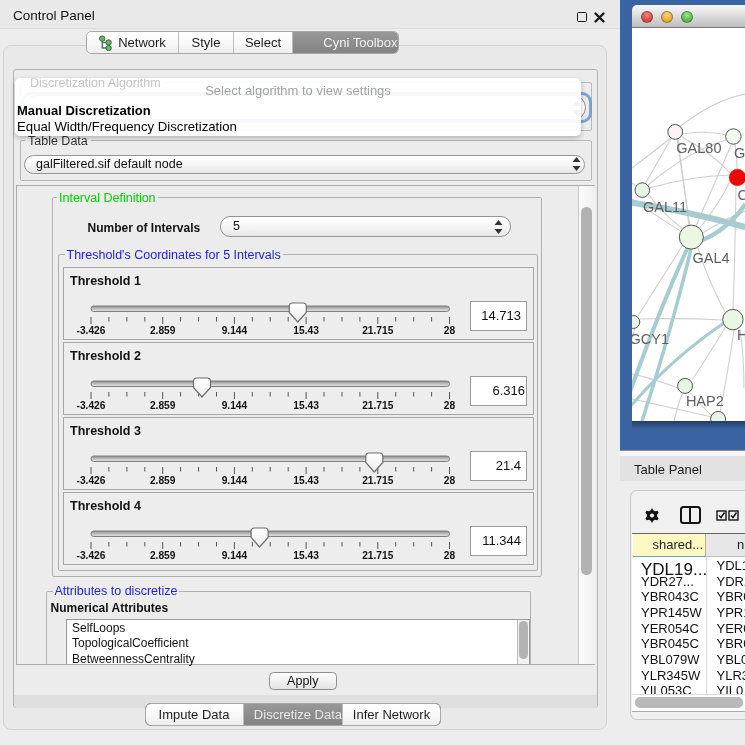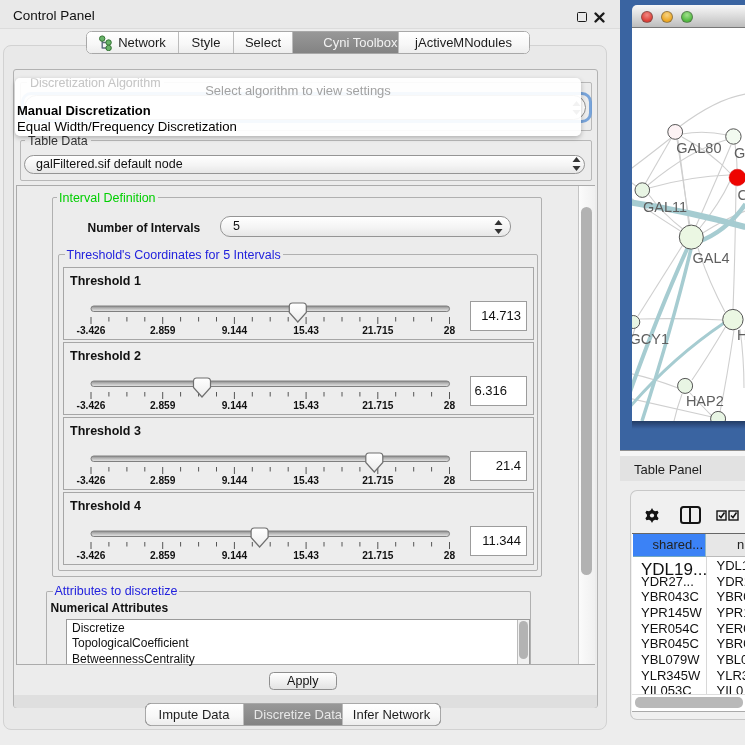--- a/index.html
+++ b/index.html
@@ -17,21 +17,20 @@
 <div class="a" style="left:86px;top:31px;height:22.5px;display:flex;border:1px solid #a8a8a8;border-radius:5.5px;overflow:hidden;background:#fff">
 <div style="box-sizing:border-box;width:91px;background:linear-gradient(#ffffff,#f7f7f7 60%,#ededed);color:#1c1c1c;font-size:13px;text-align:center;line-height:21px"><svg width="14" height="16" viewBox="0 0 14 16" style="vertical-align:-3.5px;margin-right:5px">
         <path d="M3.2 5 L3.2 13.5 M3.2 7.5 L9 7.5 M3.2 13 L9 13" stroke="#5f6d7d" stroke-width="1.4" fill="none"></path>
         <circle cx="3.2" cy="3.6" r="2.7" fill="#69b469" stroke="#337233" stroke-width="1"></circle>
         <circle cx="9.6" cy="7.5" r="2.7" fill="#69b469" stroke="#337233" stroke-width="1"></circle>
         <circle cx="9.6" cy="13" r="2.7" fill="#69b469" stroke="#337233" stroke-width="1"></circle>
       </svg>Network</div>
 <div style="box-sizing:border-box;width:55px;border-left:1px solid #bcbcbc;background:linear-gradient(#ffffff,#f7f7f7 60%,#ededed);color:#1c1c1c;font-size:13px;text-align:center;line-height:21px">Style</div>
 <div style="box-sizing:border-box;width:59px;border-left:1px solid #bcbcbc;background:linear-gradient(#ffffff,#f7f7f7 60%,#ededed);color:#1c1c1c;font-size:13px;text-align:center;line-height:21px">Select</div>
 <div style="box-sizing:border-box;width:105.5px;border-left:1px solid #bcbcbc;background:linear-gradient(#989898,#838383);color:#f2f2f2;font-size:13px;text-align:right;line-height:21px">Cyni Toolbox</div>
-<div style="box-sizing:border-box;width:131px;border-left:1px solid #bcbcbc;background:linear-gradient(#ffffff,#f7f7f7 60%,#ededed);color:#1c1c1c;font-size:13px;text-align:center;line-height:21px">jActiveMNodules</div>
 </div>
 <div class="a" style="left:12.5px;top:69px;width:585px;height:639px;background:#ececec;border:1px solid #b2b2b2;border-radius:3px"></div>
 <div class="a" style="left:20px;top:82px;width:572px;height:49px;border:1px solid #b8b8b8;border-radius:2px"></div>
 <div class="a" style="left:27px;top:75.5px;white-space:nowrap;font-size:12.5px;color:#333;background:#ececec;padding:0 3px">Discretization Algorithm</div>
 <div class="a" style="left:23.5px;top:95px;width:562px;height:25px;background:#fff;border:1px solid #8d8d8d;border-radius:12.5px"></div>
 <div class="a" style="left:20.5px;top:92px;width:571px;height:31px;border:3.2px solid rgba(100,152,215,0.85);border-radius:10px"></div>
 <svg class="a" style="left:571.5px;top:100.5px" width="9" height="14">
     <path d="M4.5 0 L8.5 5 L0.5 5 Z" fill="#444"></path>
     <path d="M4.5 14 L8.5 9 L0.5 9 Z" fill="#444"></path>
   </svg>
@@ -144,21 +143,21 @@
         <line x1="385.5" y1="21" x2="385.5" y2="28"></line>
       </g>
       <text x="27.0" y="38" font-size="10.2" font-weight="bold" text-anchor="middle" fill="#111" font-family="Liberation Sans">-3.426</text>
       <text x="98.7" y="38" font-size="10.2" font-weight="bold" text-anchor="middle" fill="#111" font-family="Liberation Sans">2.859</text>
       <text x="170.4" y="38" font-size="10.2" font-weight="bold" text-anchor="middle" fill="#111" font-family="Liberation Sans">9.144</text>
       <text x="242.1" y="38" font-size="10.2" font-weight="bold" text-anchor="middle" fill="#111" font-family="Liberation Sans">15.43</text>
       <text x="313.8" y="38" font-size="10.2" font-weight="bold" text-anchor="middle" fill="#111" font-family="Liberation Sans">21.715</text>
       <text x="385.5" y="38" font-size="10.2" font-weight="bold" text-anchor="middle" fill="#111" font-family="Liberation Sans">28</text>
       <path d="M129.5 16.5 L129.5 10.2 Q129.5 7 132.7 7 L143.3 7 Q146.5 7 146.5 10.2 L146.5 16.5 L138.0 26 Z" fill="url(#thm)" stroke="#6f6f6f" stroke-width="1.2"></path>
     </svg>
-<div style="position:absolute;left:406px;top:33px;width:57px;height:30px;box-sizing:border-box;background:#fff;border:1.5px solid #9c9c9c;font-size:13px;color:#111;text-align:right;line-height:27px;padding-right:19px">6.316</div>
+<div style="position:absolute;left:406px;top:33px;width:57px;height:30px;box-sizing:border-box;background:#fff;border:1.5px solid #9c9c9c;font-size:13px;color:#111;text-align:right;line-height:27px;padding-right:1px">6.316</div>
 </div>
 <div class="a" style="left:63px;top:416.5px;width:471px;height:73.5px;border:1px solid #a6a6a6;background:#ededed">
 <div style="position:absolute;left:6px;top:6px;font-size:12.5px;font-weight:bold;color:#111">Threshold 3</div>
 <svg width="471" height="45.5" style="position:absolute;left:0;top:28px" viewBox="0 0 471 45.5">
       <defs>
         <linearGradient id="trk" x1="0" y1="0" x2="0" y2="1">
           <stop offset="0" stop-color="#8a8a8a"></stop>
           <stop offset="0.45" stop-color="#b9b9b9"></stop>
           <stop offset="1" stop-color="#e8e8e8"></stop>
         </linearGradient>
@@ -246,21 +245,21 @@
       <text x="313.8" y="38" font-size="10.2" font-weight="bold" text-anchor="middle" fill="#111" font-family="Liberation Sans">21.715</text>
       <text x="385.5" y="38" font-size="10.2" font-weight="bold" text-anchor="middle" fill="#111" font-family="Liberation Sans">28</text>
       <path d="M187.1 16.5 L187.1 10.2 Q187.1 7 190.3 7 L200.9 7 Q204.1 7 204.1 10.2 L204.1 16.5 L195.6 26 Z" fill="url(#thm)" stroke="#6f6f6f" stroke-width="1.2"></path>
     </svg>
 <div style="position:absolute;left:406px;top:33px;width:57px;height:30px;box-sizing:border-box;background:#fff;border:1.5px solid #9c9c9c;font-size:13px;color:#111;text-align:right;line-height:27px;padding-right:5px">11.344</div>
 </div>
 <div class="a" style="left:46.4px;top:590.5px;width:484.4px;height:73.5px;border:1px solid #b0b0b0;border-bottom:none;border-radius:2px 2px 0 0"></div>
 <div class="a" style="left:52.5px;top:584px;white-space:nowrap;font-size:12.5px;color:#2222dd;background:#ececec;padding:0 2px">Attributes to discretize</div>
 <div class="a" style="left:50.6px;top:601px;white-space:nowrap;font-size:12px;font-weight:bold;color:#111">Numerical Attributes</div>
 <div class="a" style="left:65.8px;top:619px;width:464.2px;height:45px;background:#fff;border:1px solid #9a9a9a;border-bottom:none"></div>
-<div class="a" style="left:72px;top:620.5px;white-space:nowrap;font-size:12px;color:#111;line-height:15.8px">Discretize</div>
+<div class="a" style="left:72px;top:620.5px;white-space:nowrap;font-size:12px;color:#111;line-height:15.8px">SelfLoops</div>
 <div class="a" style="left:72px;top:636.3px;white-space:nowrap;font-size:12px;color:#111;line-height:15.8px">TopologicalCoefficient</div>
 <div class="a" style="left:72px;top:652.1px;white-space:nowrap;font-size:12px;color:#111;line-height:15.8px">BetweennessCentrality</div>
 <div class="a" style="left:517px;top:620px;width:12px;height:44px;background:#f1f1f1;border-left:1px solid #bbb"></div>
 <div class="a" style="left:518.8px;top:621px;width:9px;height:38px;background:#b3b3b3;border-radius:4.5px"></div>
 <div class="a" style="left:269px;top:672px;width:67.5px;height:17.5px;background:linear-gradient(#ffffff,#f1f1f1 50%,#e3e3e3);border:1px solid #8f8f8f;border-radius:4.5px;font-size:12.5px;color:#111;text-align:center;line-height:16px">Apply</div>
 <div class="a" style="left:13.5px;top:694.5px;width:583px;height:13px;background:#dfdfdf;border-radius:0 0 3px 3px"></div>
 <div class="a" style="left:144.5px;top:702.5px;height:23px;display:flex;border:1px solid #a8a8a8;border-radius:5.5px;overflow:hidden;background:#000000">
 <div style="box-sizing:border-box;width:97px;background:linear-gradient(#ffffff,#f7f7f7 60%,#ededed);color:#1c1c1c;font-size:13px;text-align:center;line-height:21px">Impute Data</div>
 <div style="box-sizing:border-box;width:99.5px;border-left:1px solid #bcbcbc;background:linear-gradient(#989898,#838383);color:#e8e8e8;font-size:13px;text-align:right;line-height:21px">Discretize Data</div>
 <div style="box-sizing:border-box;width:98px;border-left:1px solid #bcbcbc;background:linear-gradient(#ffffff,#f7f7f7 60%,#ededed);color:#1c1c1c;font-size:13px;text-align:center;line-height:21px">Infer Network</div>
@@ -345,21 +344,21 @@
 <div class="a" style="left:688.7px;top:506px;width:2.6px;height:18px;background:#141414"></div>
 <svg class="a" style="left:715.5px;top:509.5px" width="11" height="11" viewBox="0 0 11 11">
     <rect x="1" y="1" width="9" height="9" fill="none" stroke="#141414" stroke-width="1.4"></rect>
     <path d="M3 5.5 L5 7.5 L8.5 2.5" stroke="#141414" stroke-width="1.5" fill="none"></path>
   </svg>
 <svg class="a" style="left:728px;top:509.5px" width="11" height="11" viewBox="0 0 11 11">
     <rect x="1" y="1" width="9" height="9" fill="none" stroke="#141414" stroke-width="1.4"></rect>
     <path d="M3 5.5 L5 7.5 L8.5 2.5" stroke="#141414" stroke-width="1.5" fill="none"></path>
   </svg>
 <div class="a" style="left:632px;top:533px;width:113px;height:177.5px;background:#fff;border-top:1px solid #666"></div>
-<div class="a" style="left:632.5px;top:534px;width:73.5px;height:23px;background:#3b82f6;border-right:1px solid #8fb6c6;border-bottom:1.5px solid #74a8c0;font-size:13px;color:#222;line-height:22px;padding-left:20px">shared...</div>
+<div class="a" style="left:632.5px;top:534px;width:73.5px;height:23px;background:#fef9c3;border-right:1px solid #8fb6c6;border-bottom:1.5px solid #74a8c0;font-size:13px;color:#222;line-height:22px;padding-left:20px">shared...</div>
 <div class="a" style="left:706px;top:534px;width:39px;height:23px;background:#e7e7e7;border-bottom:1px solid #bbb;font-size:13px;color:#222;line-height:22px;padding-left:31px">n</div>
 <div class="a" style="left:641px;top:560px;white-space:nowrap;font-size:17px;color:#111">YDL19...</div>
 <div class="a" style="left:716.5px;top:558.0px;white-space:nowrap;font-size:13px;color:#111">YDL1</div>
 <div class="a" style="left:641px;top:573.65px;white-space:nowrap;font-size:13px;color:#111">YDR27...</div>
 <div class="a" style="left:716.5px;top:573.65px;white-space:nowrap;font-size:13px;color:#111">YDR2</div>
 <div class="a" style="left:641px;top:589.3px;white-space:nowrap;font-size:13px;color:#111">YBR043C</div>
 <div class="a" style="left:716.5px;top:589.3px;white-space:nowrap;font-size:13px;color:#111">YBR0</div>
 <div class="a" style="left:641px;top:604.9499999999999px;white-space:nowrap;font-size:13px;color:#111">YPR145W</div>
 <div class="a" style="left:716.5px;top:604.9499999999999px;white-space:nowrap;font-size:13px;color:#111">YPR1</div>
 <div class="a" style="left:641px;top:620.5999999999999px;white-space:nowrap;font-size:13px;color:#111">YER054C</div>

